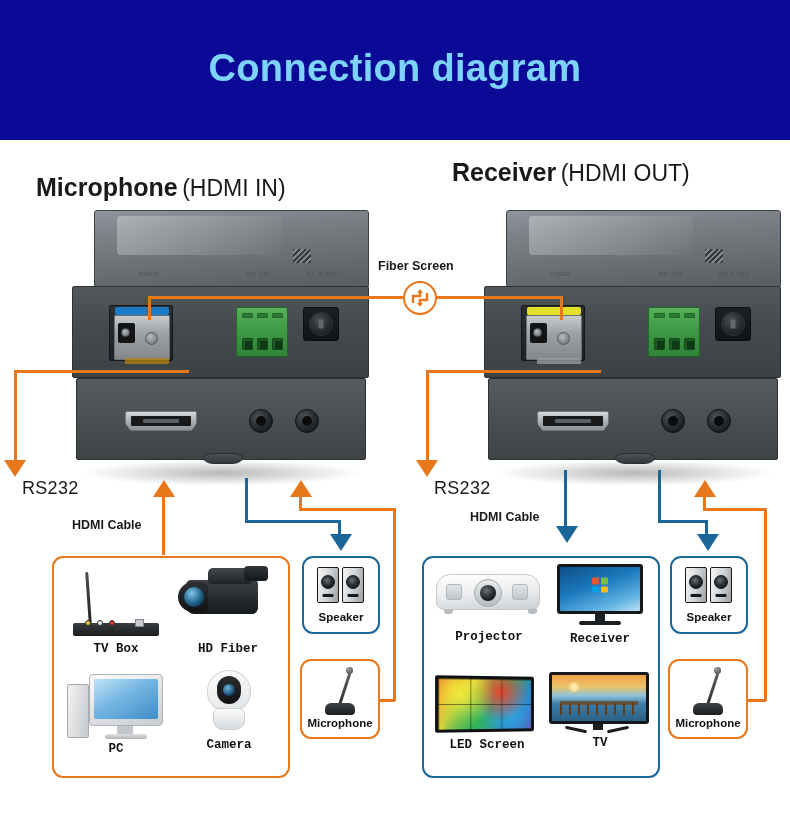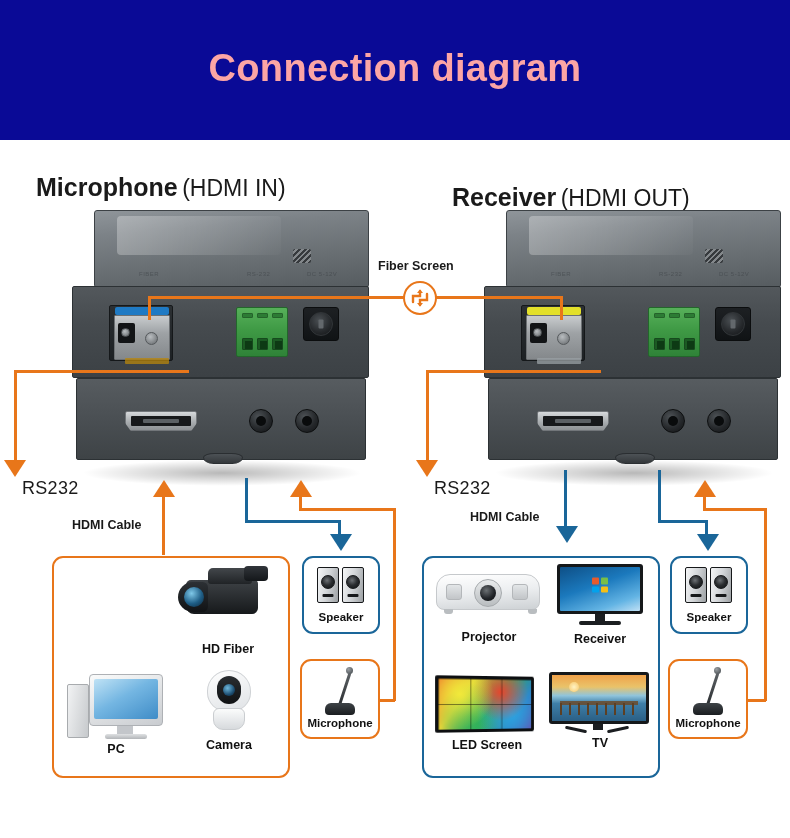--- a/index.html
+++ b/index.html
@@ -12,34 +12,34 @@
     overflow: hidden;
   }
 
   
   #header-banner {
     position:absolute; left:0; top:0; width:790px; height:136px;
     background:#0a0a96;
     display:flex; align-items:center; justify-content:center;
   }
   #header-title {
-    color:#fca5a5; font-size:38px; font-weight:bold;
+    color:#7dd3fc; font-size:38px; font-weight:bold;
     letter-spacing:0.3px;
   }
   #header-rule {
     position:absolute; left:0; top:136px; width:790px; height:4px;
     background:#0a0a96;
   }
 
   
   .dev-heading { position:absolute; white-space:nowrap; color:#1a1a1a; }
   .dev-heading .hd-strong { font-size:25px; font-weight:bold; }
   .dev-heading .hd-light  { font-size:23px; font-weight:normal; }
   #heading-transmitter { left:36px; top:173px; }
-  #heading-receiver    { left:452px; top:183px; }
+  #heading-receiver    { left:452px; top:158px; }
 
   
   .device { position:absolute; }
   .dev-top {
     position:absolute; left:0; top:0;
     background:linear-gradient(175deg,#8f959a 0%,#7c8287 25%,#6a7074 60%,#565c60 100%);
     border:1px solid #3c4145;
     border-radius:3px;
   }
   .dev-top-sheen {
@@ -206,21 +206,21 @@
   .grp {
     position:absolute; background:#ffffff;
     border-radius:11px;
   }
   .grp.orange { border:2.5px solid #e8761a; }
   .grp.blue   { border:2.5px solid #1a6699; }
 
   .grp-cell { position:absolute; text-align:center; }
   .grp-cap {
     font-size:12.5px; font-weight:bold; color:#111; white-space:nowrap;
-    text-align:center; width:100%;
+    text-align:center; width:100%;font-family:Liberation Mono, monospace;
   }
   .thumb { position:relative; margin:0 auto; }
 
   .small-cap { font-size:11.5px; font-weight:bold; color:#111; text-align:center; white-space:nowrap; }
 
   
   
   .tvbox-body{ position:absolute; left:6px; bottom:6px; width:86px; height:13px;
     background:linear-gradient(180deg,#3a3d40,#1b1d1f); border-radius:2px;}
   .tvbox-ant{ position:absolute; left:20px; bottom:18px; width:3px; height:52px;
@@ -523,20 +523,32 @@
 <div class="ln o v" style="left:764px; top:508px; height:193px;"></div>
 <div class="ln o h" style="left:748px; top:699px; width:18px;"></div>
 
 <div class="cap" id="label-rs232-tx">RS232</div>
 <div class="cap" id="label-hdmi-tx">HDMI Cable</div>
 <div class="cap" id="label-rs232-rx">RS232</div>
 <div class="cap" id="label-hdmi-rx">HDMI Cable</div>
 
 <div class="grp orange" id="source-group" style="left:52px; top:556px; width:238px; height:222px;">
 
+  <div class="grp-cell" style="left:8px; top:6px; width:108px;">
+    <div class="thumb" style="width:98px; height:78px;">
+      <div class="tvbox-ant"></div>
+      <div class="tvbox-body">
+        <div class="tvbox-rca" style="left:12px; background:#e8c43a;"></div>
+        <div class="tvbox-rca" style="left:24px; background:#e8e8e8;"></div>
+        <div class="tvbox-rca" style="left:36px; background:#d1432c;"></div>
+        <div class="tvbox-lan"></div>
+      </div>
+    </div>
+    <div class="grp-cap">TV Box</div>
+  </div>
 
   <div class="grp-cell" style="left:118px; top:4px; width:112px;">
     <div class="thumb" style="width:100px; height:80px;">
       <div class="cam-body"></div>
       <div class="cam-top"></div>
       <div class="cam-vf"></div>
       <div class="cam-lens-h"></div>
       <div class="cam-lens-g"></div>
     </div>
     <div class="grp-cap">HD Fiber</div>

